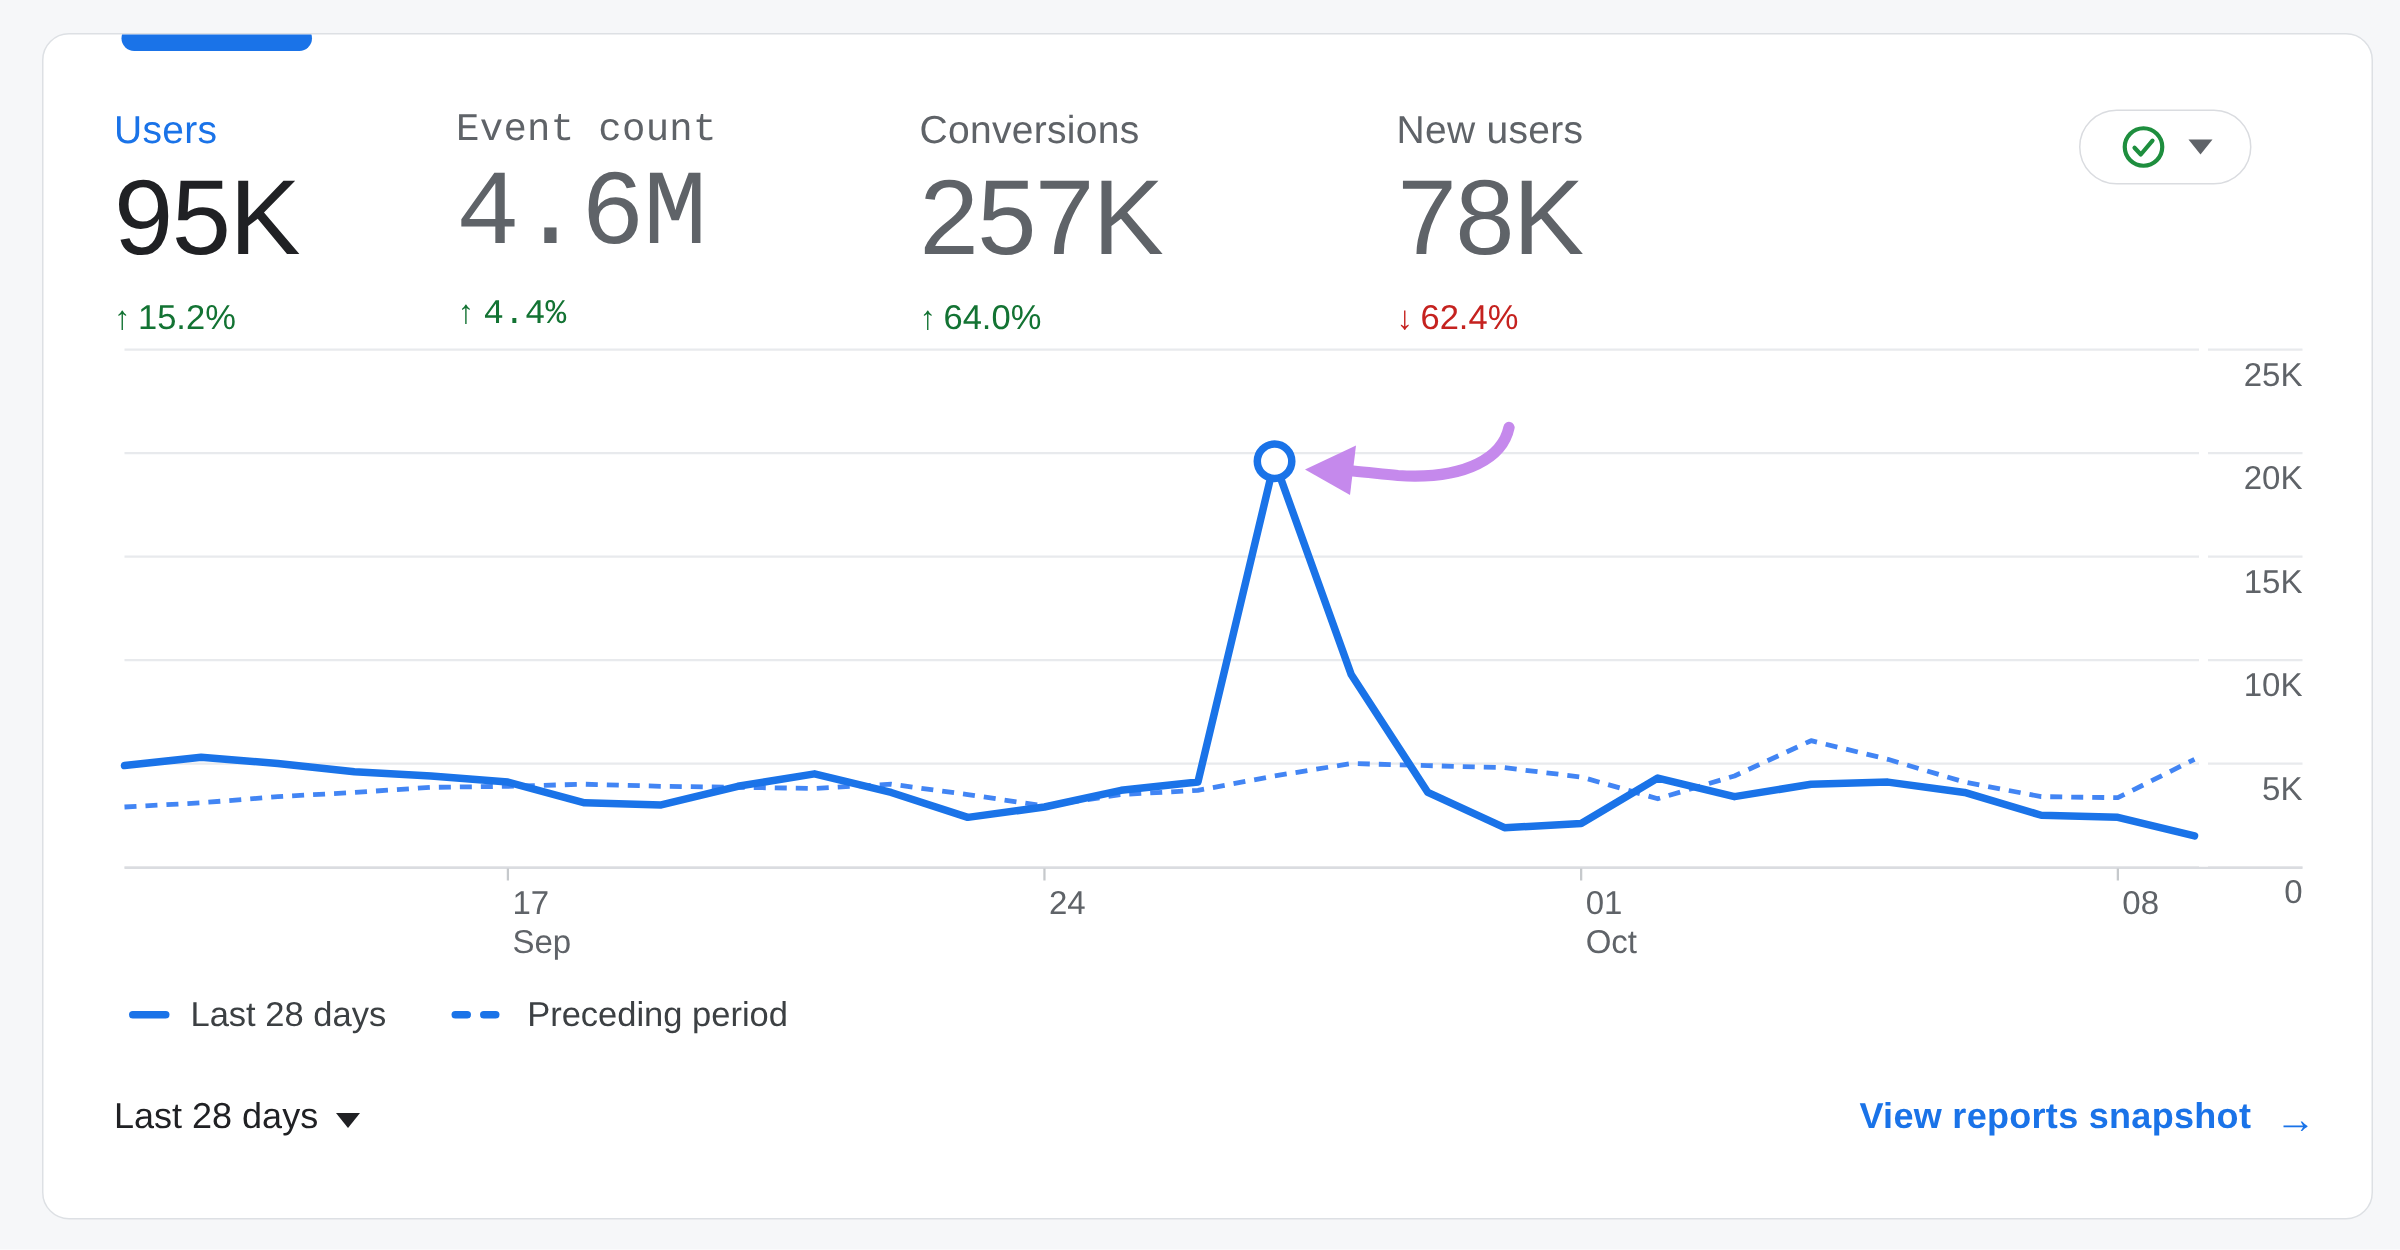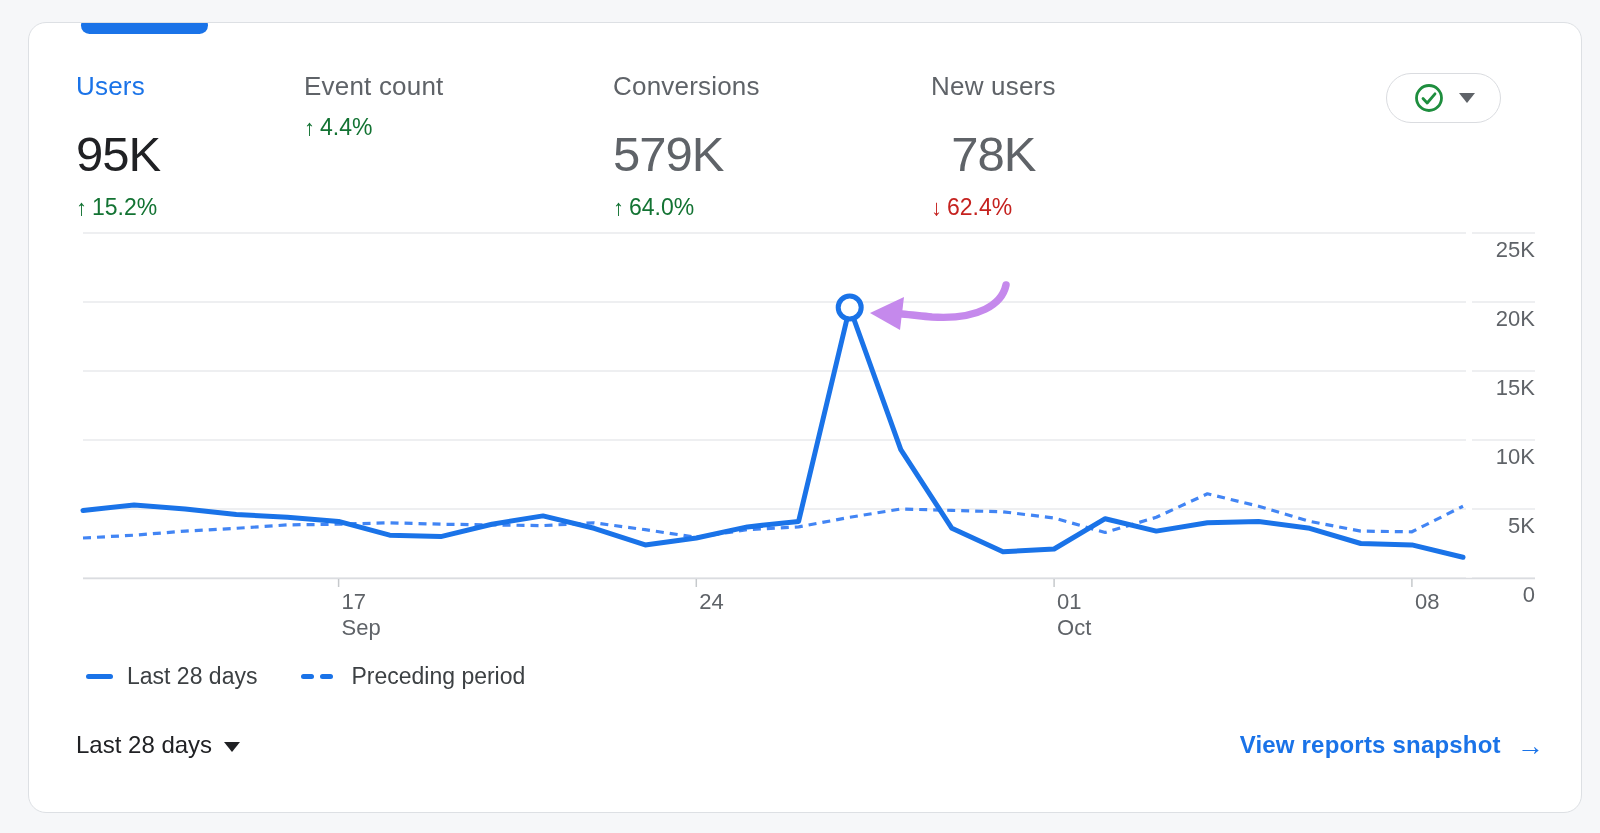--- a/index.html
+++ b/index.html
@@ -16,27 +16,27 @@
   }
   
   .tab-pill{
     position:absolute;left:52px;top:-6px;width:127px;height:17px;
     background:#1a73e8;border-radius:9px;
   }
   
   .metric{position:absolute;top:48px;}
   .metric .label{font-size:26px;color:#5f6368;letter-spacing:.2px;}
   .metric.selected .label{color:#1a73e8;}
-  .metric .value{font-size:49px;color:#5f6368;margin-top:24px;letter-spacing:-1px;}
+  .metric .value{font-size:71px;color:#5f6368;margin-top:3px;letter-spacing:-1px;}
   .metric.selected .value{color:#202124;}
   .metric .delta{font-size:23px;margin-top:12px;display:flex;align-items:center;}
   .metric.up .delta{color:#137333;}
   .metric.down .delta{color:#c5221f;}
   .metric .delta .arrow{font-weight:bold;margin-right:5px;font-size:22px;}
-  .m0{left:47px;} .m1{left:275px;} .m2{left:584px;} .m3{left:902px;text-align:center;}
+  .m0{left:47px;} .m1{left:275px;font-family:Liberation Mono, monospace;} .m2{left:584px;} .m3{left:902px;text-align:center;}
   
   .selector{
     position:absolute;left:1357px;top:50px;width:115px;height:50px;
     border:1.5px solid #dadce0;border-radius:26px;box-sizing:border-box;
     display:flex;align-items:center;justify-content:center;gap:14px;
     background:#fff;cursor:pointer;
   }
   .chev{width:0;height:0;border-left:8px solid transparent;border-right:8px solid transparent;border-top:10px solid #5f6368;}
   
   svg.chart{position:absolute;left:0;top:0;}
@@ -76,28 +76,29 @@
   <div class="metric m0 up selected">
     <div class="label">Users</div>
     <div class="value">95K</div>
     <div class="delta">
         <span class="arrow">↑</span>
         <span>15.2%</span>
       </div>
   </div>
   <div class="metric m1 up">
     <div class="label">Event count</div>
+    <div class="value">4.6M</div>
     <div class="delta">
         <span class="arrow">↑</span>
         <span>4.4%</span>
       </div>
   </div>
   <div class="metric m2 up">
     <div class="label">Conversions</div>
-    <div class="value">579K</div>
+    <div class="value">257K</div>
     <div class="delta">
         <span class="arrow">↑</span>
         <span>64.0%</span>
       </div>
   </div>
   <div class="metric m3 down">
     <div class="label">New users</div>
     <div class="value">78K</div>
     <div class="delta">
         <span class="arrow">↓</span>

